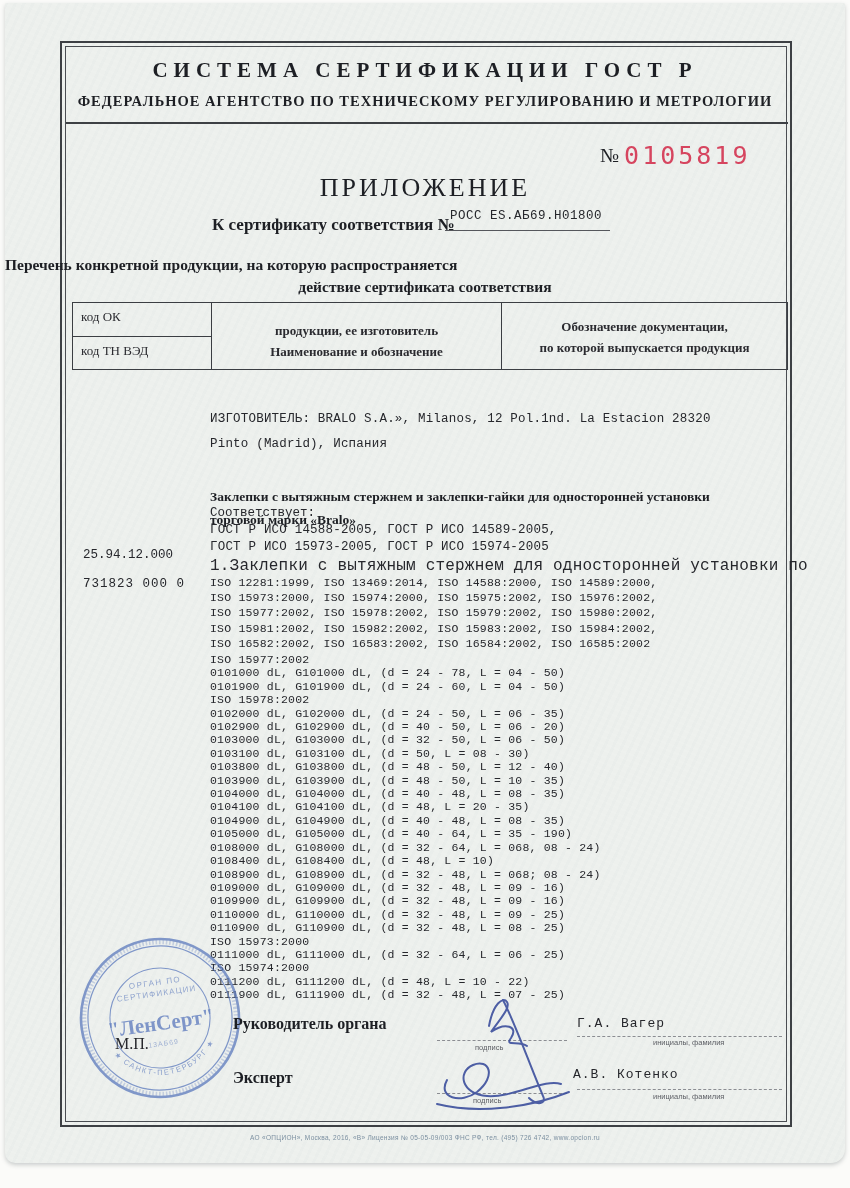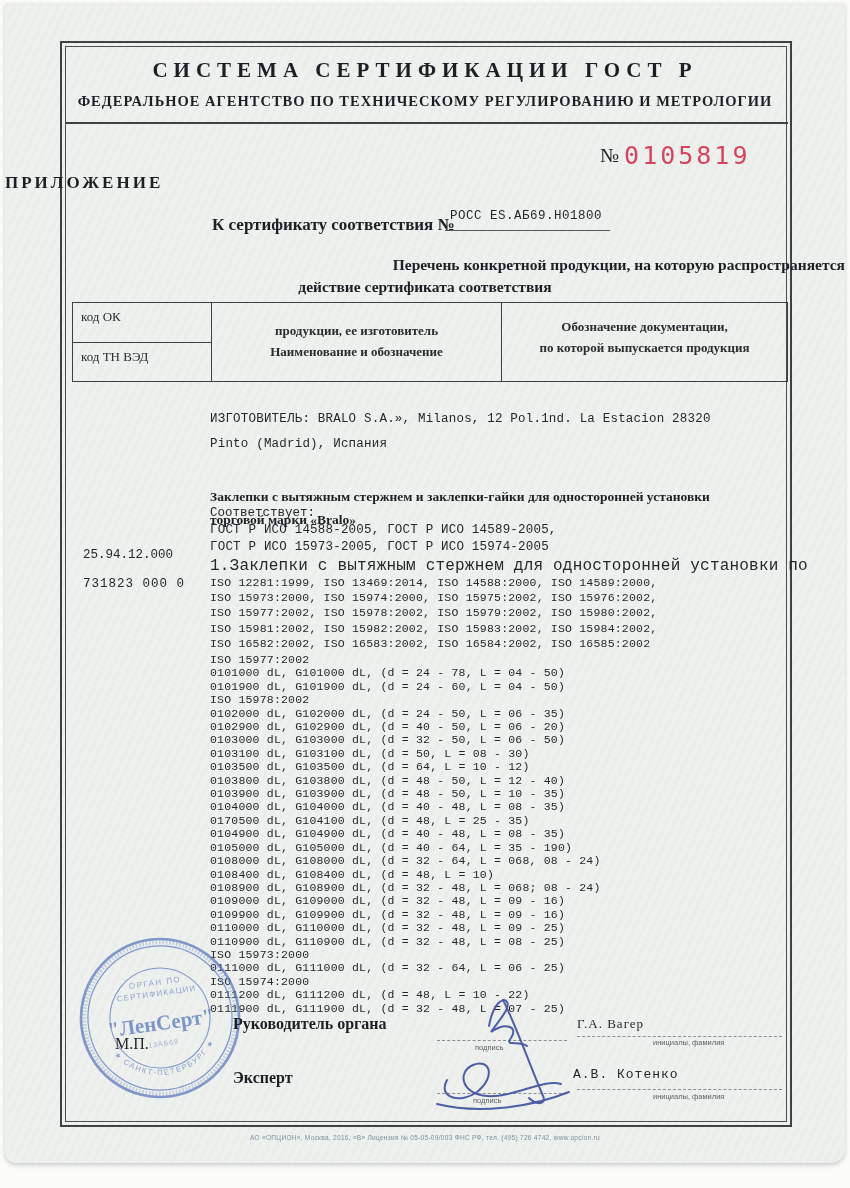--- a/index.html
+++ b/index.html
@@ -36,33 +36,33 @@
     left:0;right:0;top:90px;text-align:center;
     font-weight:bold;font-size:14.5px;letter-spacing:1px;color:#1d1f24;
   }
   .hdr-divider{left:61px;top:119px;width:722px;height:2px;background:#3d4044;}
   .doc-number{left:595px;top:138px;font-size:20px;color:#1d1f24;}
   .doc-number .digits{
     font-family:"DejaVu Sans Mono", monospace;
     color:#d6455f;font-size:25px;letter-spacing:3px;vertical-align:-2px;
   }
   .title-main{
-    left:0;right:0;top:170px;
-    font-weight:bold;font-size:17px;letter-spacing:3px;color:#1d1f24;
+    left:0;right:0;top:170px;text-align:center;
+    font-weight:normal;font-size:26px;letter-spacing:3px;color:#1d1f24;
   }
   .cert-line-label{left:207px;top:212px;font-weight:bold;font-size:17px;color:#1d1f24;text-align:right;}
   .cert-number{
     left:445px;top:206px;font-family:"Liberation Mono", monospace;
     font-size:12.5px;color:#33343a;letter-spacing:.5px;
   }
   .cert-underline{left:440px;top:227px;width:165px;height:1px;background:#55575c;}
-  .subtitle1{left:0;right:0;top:253px;text-align:right;font-weight:bold;font-size:15.5px;color:#1d1f24;}
+  .subtitle1{left:0;right:0;top:253px;text-align:left;font-weight:bold;font-size:15.5px;color:#1d1f24;}
   .subtitle2{left:0;right:0;top:275px;text-align:center;font-weight:bold;font-size:15.5px;color:#1d1f24;}
   .ptable{
-    left:67px;top:299px;width:716px;height:80px;
+    left:67px;top:299px;width:716px;height:68px;
     border:1.5px solid #3b3e43;box-sizing:border-box;display:flex;
   }
   .ptable .c1{width:138px;border-right:1px solid #3b3e43;display:flex;flex-direction:column;}
   .ptable .c1 .cell{flex:1;padding:6px 0 0 8px;font-size:13px;}
   .ptable .c1 .cell:first-child{border-bottom:1px solid #3b3e43;}
   .ptable .c2{width:290px;border-right:1px solid #3b3e43;text-align:center;padding-top:17px;font-weight:bold;font-size:13px;line-height:21px;box-sizing:border-box;}
   .ptable .c3{flex:1;text-align:center;padding-top:13px;font-weight:bold;font-size:13px;line-height:21px;box-sizing:border-box;}
   .mono{font-family:"Liberation Mono", monospace;color:#26272c;}
   .mfr{left:205px;top:404px;font-size:12.5px;line-height:25px;letter-spacing:.2px;}
   .prod-bold{left:205px;top:458px;font-weight:bold;font-size:13.5px;line-height:23px;color:#1d1f24;font-family:"Liberation Serif",serif;margin-top:24px;}
@@ -82,21 +82,21 @@
   .dotline{height:1px;border-bottom:1px dashed #8b8d92;}
   .sig-line1{left:432px;top:1036px;width:130px;}
   .sig-line2{left:432px;top:1089px;width:130px;}
   .name-line1{left:572px;top:1032px;width:205px;}
   .name-line2{left:572px;top:1085px;width:205px;}
   .caption{font-family:"Liberation Sans",sans-serif;font-size:7.5px;color:#5c5e64;}
   .cap-sig1{left:470px;top:1040px;}
   .cap-sig2{left:468px;top:1093px;}
   .cap-name1{left:648px;top:1035px;}
   .cap-name2{left:648px;top:1089px;}
-  .name1{left:572px;top:1013px;font-size:13px;letter-spacing:1px;font-family:Liberation Serif, serif;}
+  .name1{left:572px;top:1013px;font-size:13px;letter-spacing:1px;}
   .name2{left:568px;top:1064px;font-size:13px;letter-spacing:1px;}
   .footer-line{
     left:0;right:0;top:1131px;text-align:center;
     font-family:"Liberation Sans",sans-serif;font-size:6.5px;color:#7b8fa0;letter-spacing:.3px;
   }
   .stamp-wrap{left:70px;top:930px;width:170px;height:170px;transform:rotate(-8deg);opacity:.88;}
   .sig-svg{left:398px;top:985px;width:210px;height:125px;}
 </style>
 </head>
 <body>
@@ -165,25 +165,24 @@
     </div>
   <div class="abs detail-block">
       <div class="detail-line">ISO 15977:2002</div>
       <div class="detail-line">0101000 dL, G101000 dL, (d = 24 - 78, L = 04 - 50)</div>
       <div class="detail-line">0101900 dL, G101900 dL, (d = 24 - 60, L = 04 - 50)</div>
       <div class="detail-line">ISO 15978:2002</div>
       <div class="detail-line">0102000 dL, G102000 dL, (d = 24 - 50, L = 06 - 35)</div>
       <div class="detail-line">0102900 dL, G102900 dL, (d = 40 - 50, L = 06 - 20)</div>
       <div class="detail-line">0103000 dL, G103000 dL, (d = 32 - 50, L = 06 - 50)</div>
       <div class="detail-line">0103100 dL, G103100 dL, (d = 50, L = 08 - 30)</div>
-      <div class="detail-line">0103500 dL, G103500 dL, (d = 64, L = 10 - 12)</div>
       <div class="detail-line">0103800 dL, G103800 dL, (d = 48 - 50, L = 12 - 40)</div>
       <div class="detail-line">0103900 dL, G103900 dL, (d = 48 - 50, L = 10 - 35)</div>
       <div class="detail-line">0104000 dL, G104000 dL, (d = 40 - 48, L = 08 - 35)</div>
-      <div class="detail-line">0170500 dL, G104100 dL, (d = 48, L = 25 - 35)</div>
+      <div class="detail-line">0104100 dL, G104100 dL, (d = 48, L = 20 - 35)</div>
       <div class="detail-line">0104900 dL, G104900 dL, (d = 40 - 48, L = 08 - 35)</div>
       <div class="detail-line">0105000 dL, G105000 dL, (d = 40 - 64, L = 35 - 190)</div>
       <div class="detail-line">0108000 dL, G108000 dL, (d = 32 - 64, L = 068, 08 - 24)</div>
       <div class="detail-line">0108400 dL, G108400 dL, (d = 48, L = 10)</div>
       <div class="detail-line">0108900 dL, G108900 dL, (d = 32 - 48, L = 068; 08 - 24)</div>
       <div class="detail-line">0109000 dL, G109000 dL, (d = 32 - 48, L = 09 - 16)</div>
       <div class="detail-line">0109900 dL, G109900 dL, (d = 32 - 48, L = 09 - 16)</div>
       <div class="detail-line">0110000 dL, G110000 dL, (d = 32 - 48, L = 09 - 25)</div>
       <div class="detail-line">0110900 dL, G110900 dL, (d = 32 - 48, L = 08 - 25)</div>
       <div class="detail-line">ISO 15973:2000</div>

